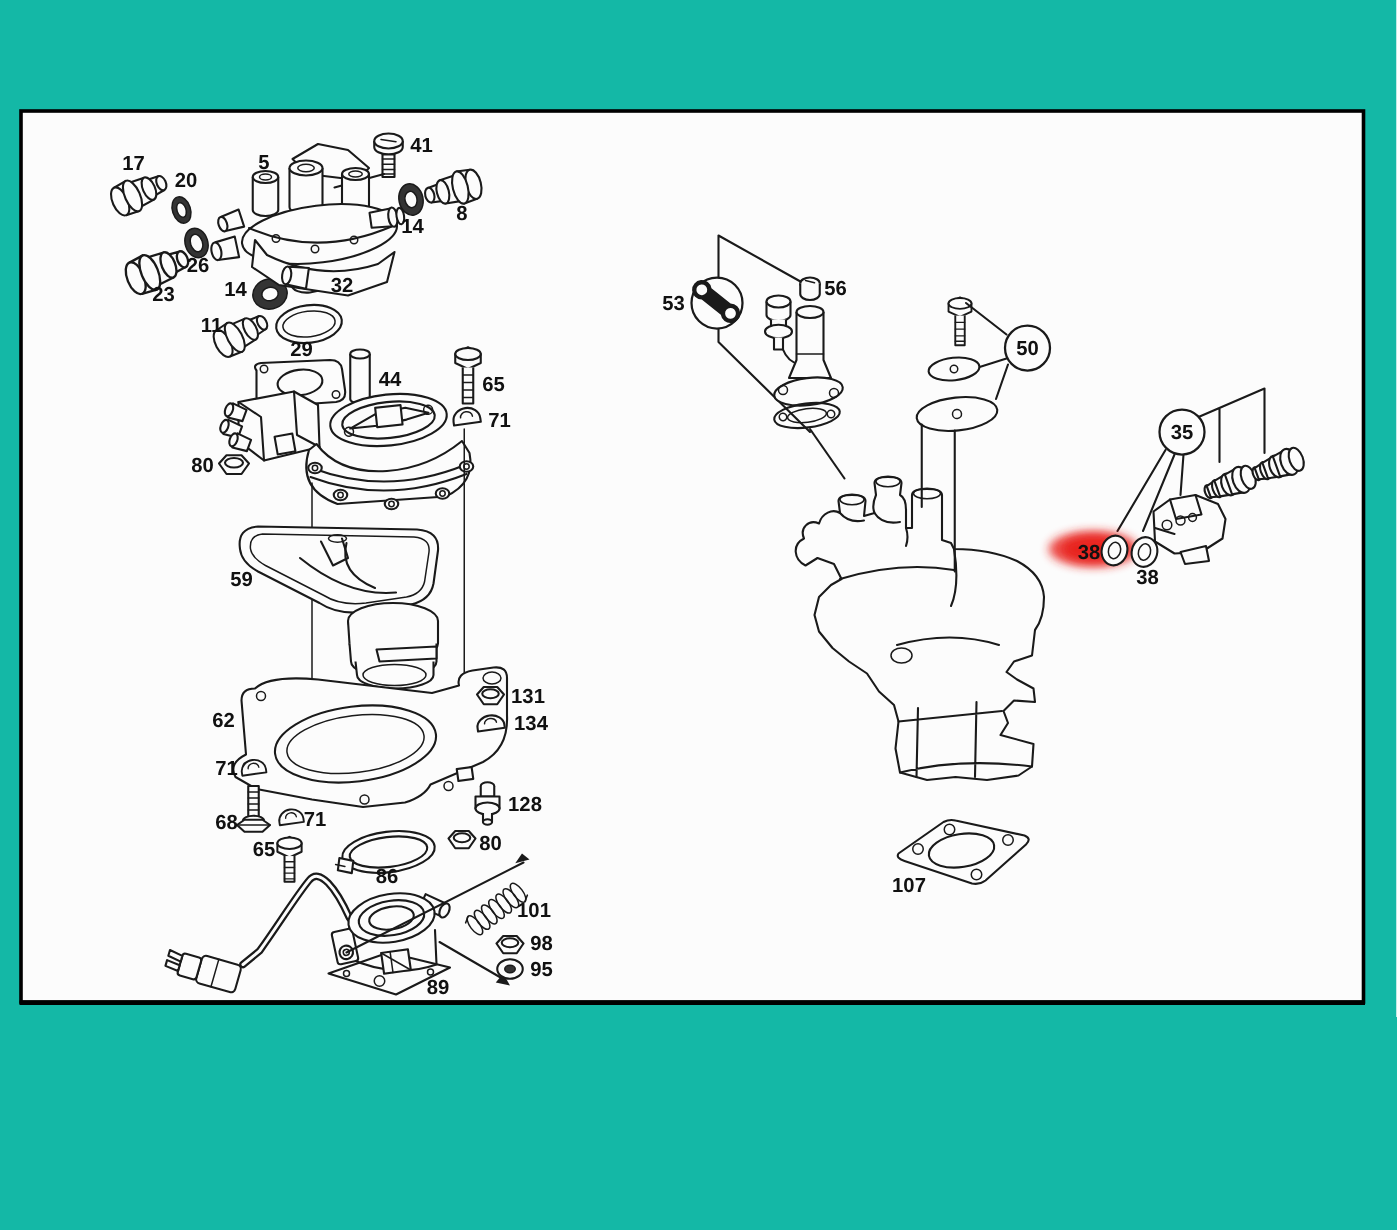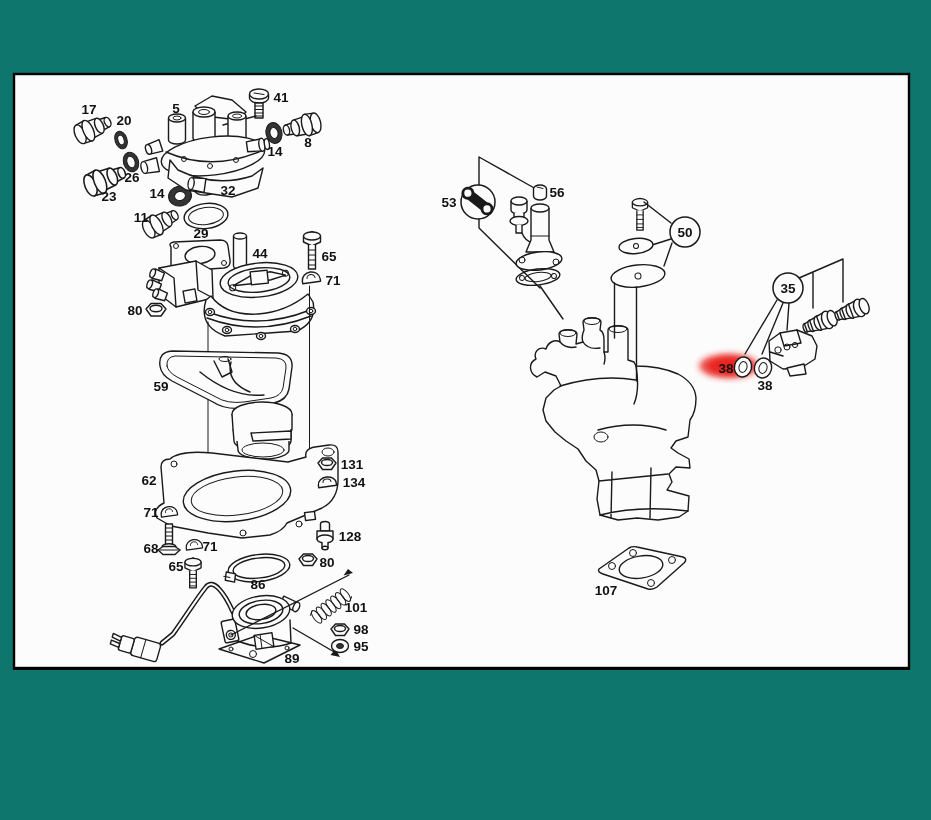--- a/index.html
+++ b/index.html
@@ -1,16 +1,16 @@
 <!DOCTYPE html>
 <html><head>
 <meta charset="utf-8">
 <style>
   html,body{margin:0;padding:0;background:#fafafa;}
-  .stage{position:relative;width:931px;height:820px;background:#0f766e;overflow:hidden;text-align:right;}
+  .stage{position:relative;width:931px;height:820px;background:#14b8a6;overflow:hidden;text-align:right;}
   svg{display:block;}
   .paper{fill:#fcfcfc;stroke:none;}
   .frame{fill:none;stroke:#000;stroke-width:2.4;}
   .ln{fill:none;stroke:#1a1a1a;stroke-width:1.4;stroke-linecap:round;stroke-linejoin:round;}
   .th{fill:none;stroke:#1a1a1a;stroke-width:1;stroke-linecap:round;}
   .sh{fill:#fcfcfc;stroke:#1a1a1a;stroke-width:1.4;stroke-linejoin:round;}
   .dk{fill:#343434;stroke:#1a1a1a;stroke-width:1;}
   .bgs{fill:#fcfcfc;stroke:#1a1a1a;stroke-width:1;}
   .ah{fill:#1a1a1a;stroke:none;}
   .lbl{font:bold 13.5px "Liberation Sans", sans-serif;fill:#111;}

